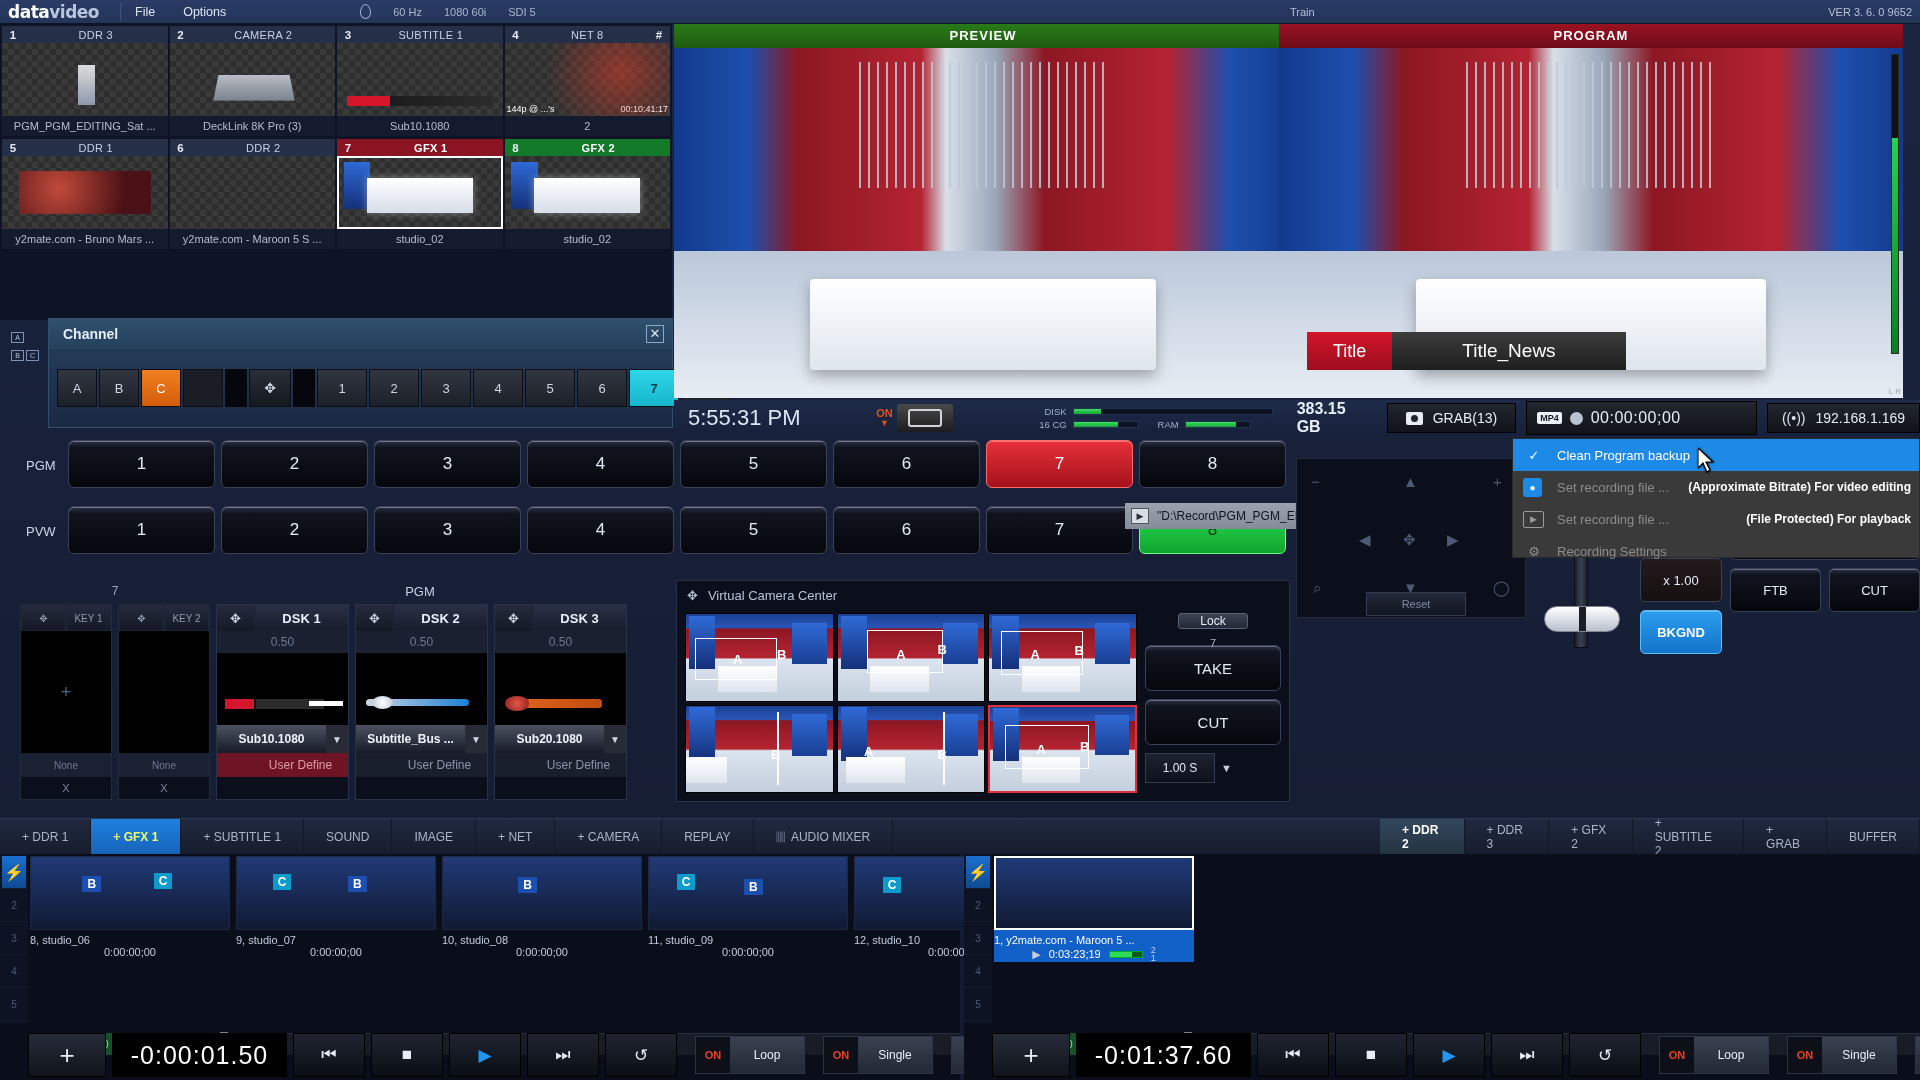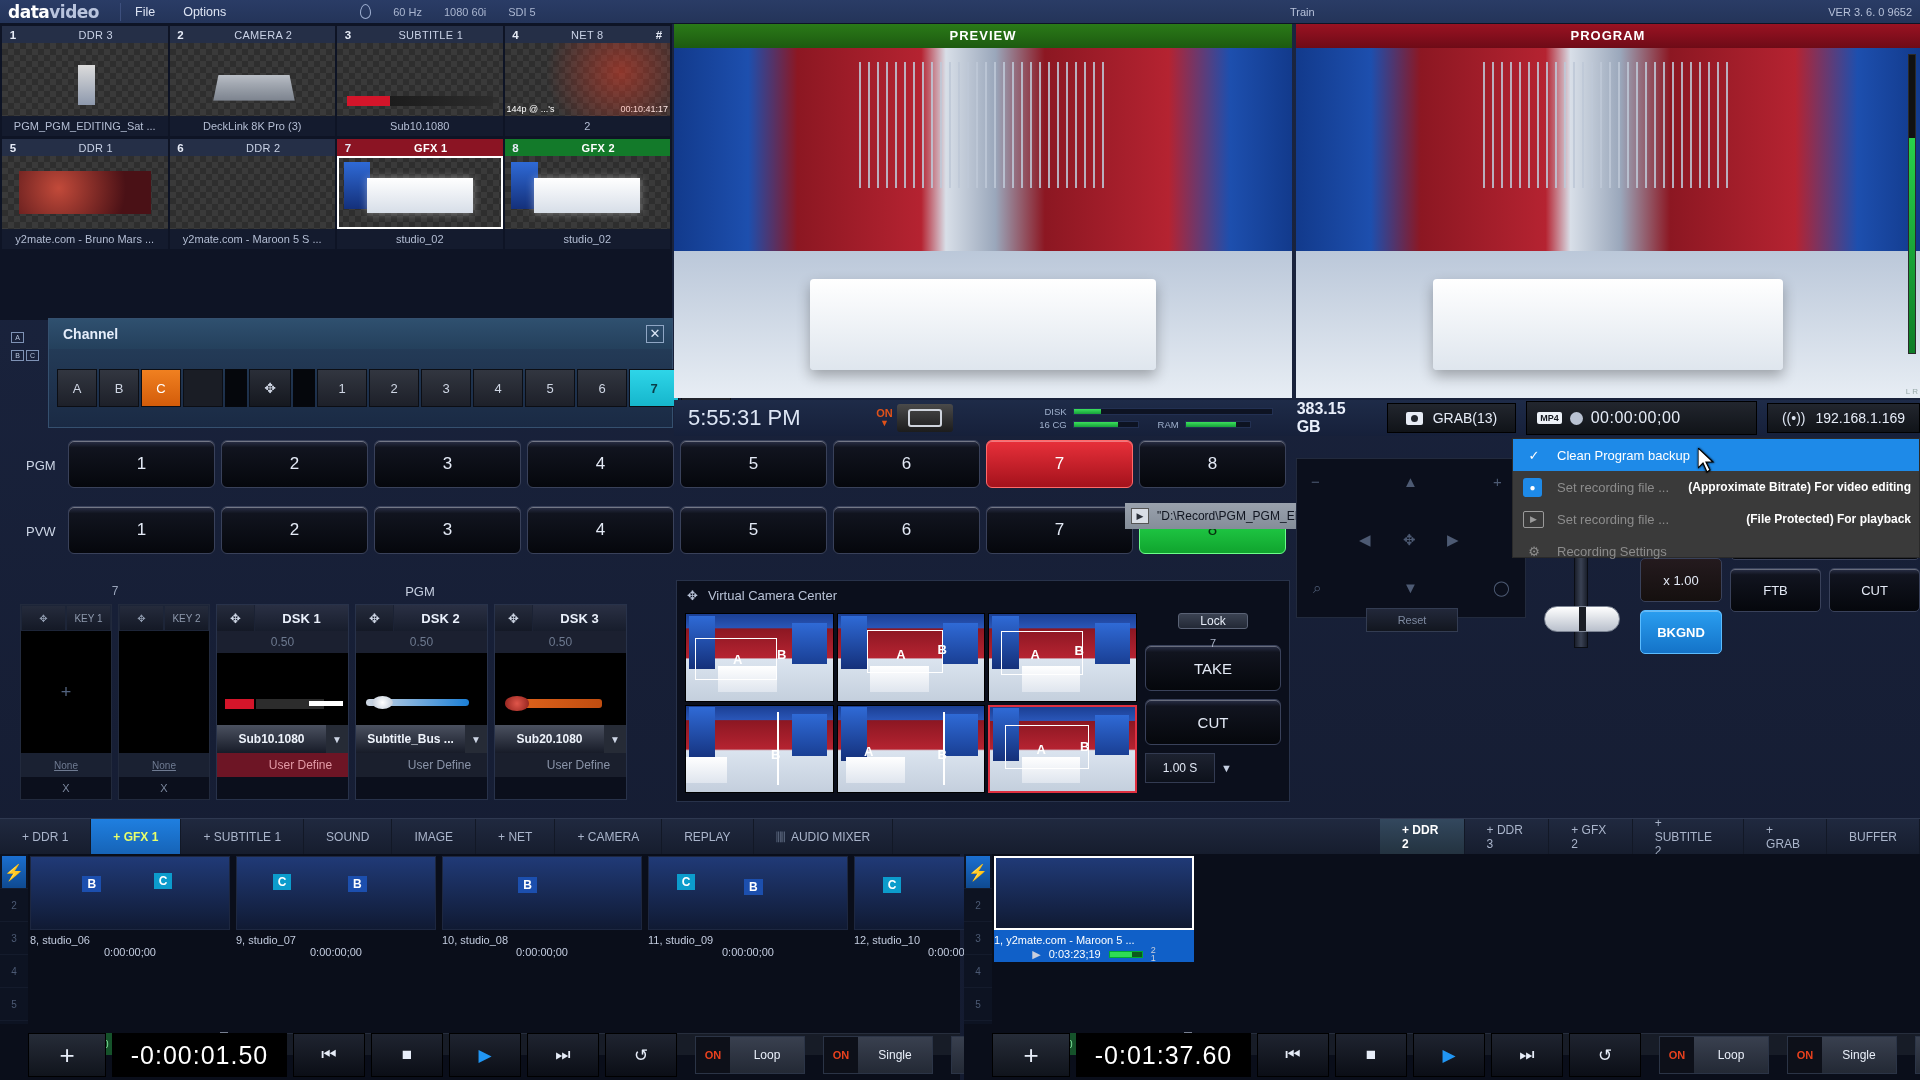--- a/index.html
+++ b/index.html
@@ -88,21 +88,21 @@
   .cb.blank { background:#1a1d25; }
   .cb.gap { width:22px; background:#05070c; border:none; }
   .cb.num { width:50px; }
   .cb.move { width:42px; background:linear-gradient(#2a2e38,#15181f); }
   .movecross { color:#cfd6e4; font-size:14px; }
 
   
   .pvwprog { position:absolute; left:674px; top:24px; width:1246px; height:386px; }
   .mon { position:absolute; top:0; width:618px; }
   .mon.pv { left:0; }
-  .mon.pg { left:622px; width:624px; }
+  .mon.pg { left:605px; width:624px; }
   .mon .lbl { height:24px; line-height:24px; text-align:center; font-size:13px;
      font-weight:bold; color:#fff; letter-spacing:1px; }
   .mon.pv .lbl { background:linear-gradient(#2a7a18,#1d5a10); }
   .mon.pg .lbl { background:linear-gradient(#9a1222,#6e0b17); }
   .mon .screen { height:350px; position:relative; overflow:hidden; background:#0a0a0a; }
   .studio-big { position:absolute; inset:0;
     background:linear-gradient(180deg,#d9e3ef 0%,#cdd8e6 50%,#b9c6d8 56%,#e7edf4 100%); }
   .sb-wall { position:absolute; left:0; top:0; width:100%; height:58%;
     background:linear-gradient(90deg,#123a8c 0%,#1d4fae 12%,#8c1722 20%,#b52331 40%,#d8dfe8 44%,#9aa7bb 52%,#8c1722 60%,#b52331 80%,#1d4fae 90%,#123a8c 100%); }
   .sb-desk { position:absolute; left:22%; bottom:8%; width:56%; height:26%;
@@ -193,21 +193,21 @@
   .dsk-head { text-align:center; font-size:13px; color:#c6cfe0; height:20px; }
   .dsk-cols { display:flex; gap:6px; }
   .left-mini { width:190px; display:flex; gap:6px; }
   .lm { width:92px; background:#0b0f1c; border:1px solid #222a3d; height:196px; position:relative;}
   .lm .top { height:26px; display:flex; }
   .lm .tb { flex:1; border:1px solid #1d2538; background:linear-gradient(#252b3c,#141926);
      display:flex;align-items:center;justify-content:center;color:#8e99ad;font-size:10px;}
   .lm .mid { height:122px; background:#000; display:flex; align-items:center; justify-content:center;
      color:#52637f; font-size:18px;}
   .lm .nm { height:24px; background:#1a2132; display:flex;align-items:center;justify-content:center;
-     font-size:10px;color:#6f7b92;text-decoration:underline;}
+     font-size:10px;color:#6f7b92;}
   .lm .bt { height:22px; display:flex;align-items:center;justify-content:center;
      font-size:11px;color:#7b879d;}
   .dskcol { width:133px; background:#0b0f1c; border:1px solid #28324a; }
   .dskcol .row1 { height:26px; display:flex; }
   .dskcol .mv { width:38px; display:flex;align-items:center;justify-content:center;
      background:linear-gradient(#252b3c,#141926); color:#cdd5e4; font-size:13px;
      border-right:1px solid #1b2234;}
   .dskcol .nm { flex:1; display:flex;align-items:center;justify-content:center;
      background:linear-gradient(#2a3044,#171d2c); color:#eaf0fb; font-size:13px; font-weight:bold;}
   .dskcol .val { height:22px; background:#1b2030; display:flex;align-items:center;
@@ -266,21 +266,21 @@
   .durbox { width:70px;height:30px; background:linear-gradient(#1d2230,#0d111b);
      border:1px solid #333b52; display:flex;align-items:center;justify-content:center;
      font-size:12px;color:#e2e9f6;}
   .durar { color:#c5cee0; font-size:11px; }
 
   
   .rcluster { position:absolute; left:1296px; top:440px; width:624px; height:340px; }
   .joybox { position:absolute; left:0; top:18px; width:230px; height:160px;
     background:#0b0f1c; border:1px solid #222a3d; }
   .joyarrow { position:absolute; color:#4d5a73; font-size:15px; }
-  .resetbtn { position:absolute; left:70px; top:168px; width:92px; height:24px;
+  .resetbtn { position:absolute; left:70px; top:152px; width:100px; height:24px;
      background:linear-gradient(#22283a,#12161f); border:1px solid #333c52;
      display:flex;align-items:center;justify-content:center; font-size:11px; color:#7e8aa1;}
   .tbarwrap { position:absolute; left:240px; top:18px; width:96px; height:190px; }
   .tbar-track { position:absolute; left:38px; top:0; width:14px; height:190px;
      background:linear-gradient(90deg,#1a1f2b,#3a4254,#1a1f2b); border:1px solid #0a0d14; }
   .tbar-knob { position:absolute; left:8px; top:148px; width:76px; height:26px;
      border-radius:13px; background:linear-gradient(#ffffff,#b9c0cc); border:1px solid #7d8594; }
   .tbar-knob:after{content:"";position:absolute;left:34px;top:0;width:7px;height:100%;background:#1a1d24;}
   .tfx { position:absolute; left:344px; top:0; width:280px; }
   .tfx-thumbs { display:flex; gap:6px; margin-bottom:10px; }
@@ -515,20 +515,24 @@
       </div>
     </div>
     <div class="mon pg">
       <div class="lbl">PROGRAM</div>
       <div class="screen">
         <div class="studio-big">
           <div class="sb-wall"></div>
           <div class="sb-grill"></div>
           <div class="sb-desk"></div>
         </div>
+        <div class="lower3">
+          <div class="l3-a">Title</div>
+          <div class="l3-b">Title_News</div>
+        </div>
         <div class="audiobar">
             <i style="height:72%"></i>
           </div>
         <div class="lr">L  R</div>
       </div>
     </div>
   </div>
 
   <div class="statbar">
     <div class="clock">5:55:31 PM</div>

